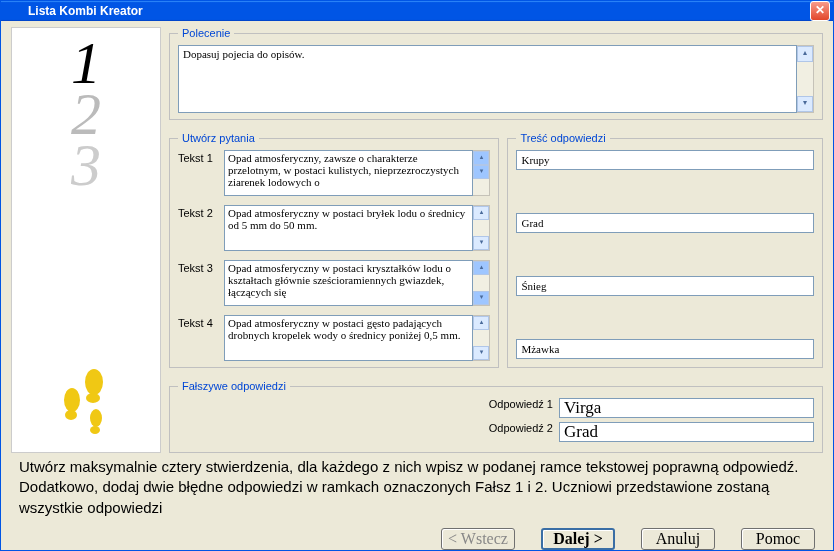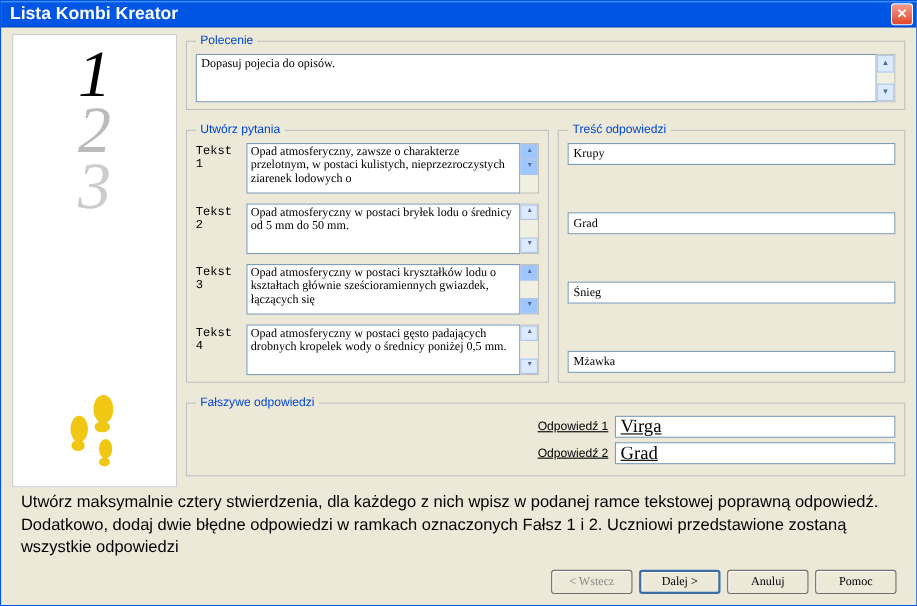--- a/index.html
+++ b/index.html
@@ -1,55 +1,55 @@
 <!DOCTYPE html>
 <html><head>
 <meta charset="utf-8">
 <style>
 * { box-sizing: border-box; margin: 0; padding: 0; }
 body { font-family: Tahoma, sans-serif; font-size: 11px; background: #ece9d8; width: 834px; height: 551px; overflow: hidden; }
 .window { width: 834px; height: 551px; border: 1px solid #0055e5; background: #ece9d8; display: flex; flex-direction: column; }
 .titlebar { height: 24px; background: linear-gradient(to bottom, #3a95ff 0%, #0055e5 8%, #0055e5 92%, #003fc0 100%); display: flex; align-items: center; justify-content: space-between; padding: 0 3px 0 8px; }
-.titlebar-text { color: #fff; font-weight: bold; font-size: 16px; }
+.titlebar-text { color: #fff; font-weight: bold; font-size: 12px; margin-left: 19px; }
 .close-btn { width: 20px; height: 20px; background: linear-gradient(to bottom, #f89b8a, #e2462a); border: 1px solid #fff; border-radius: 3px; color: #fff; font-weight: bold; text-align: center; line-height: 16px; font-size: 12px; cursor: pointer; }
 .content { flex: 1; padding: 6px 10px 10px 10px; display: flex; flex-direction: column; }
 .main-area { flex: 1; display: flex; gap: 8px; }
 .left-panel { width: 150px; background: #fff; border: 1px solid #ccc; display: flex; flex-direction: column; align-items: center; padding-top: 10px; }
 .num { font-size: 60px; font-family: Georgia, serif; font-style: italic; line-height: 0.85; }
 .n1 { color: #000; }
 .n2 { color: #bbb; }
 .n3 { color: #ccc; }
 .foot { width: 80px; height: 80px; margin-top: auto; margin-bottom: 8px; display: flex; flex-wrap: wrap; align-items: flex-end; justify-content: center; }
 .foot svg { width: 80px; height: 80px; }
 .right-panel { flex: 1; display: flex; flex-direction: column; gap: 12px; }
 fieldset { border: 1px solid #c0c0c0; padding: 6px 8px 6px 8px; margin: 0; }
 legend { color: #0046d5; padding: 0 4px; }
 .polecenie-body { display: flex; }
-.polecenie-text { flex: 1; height: 44px; border: 1px solid #7f9db9; background: #fff; padding: 2px 4px; font-family: Tahoma; font-size: 11px; resize: none; }
+.polecenie-text { flex: 1; height: 68px; border: 1px solid #7f9db9; background: #fff; padding: 2px 4px; font-family: Tahoma; font-size: 11px; resize: none; }
 .scroll-stub { width: 17px; background: #f1efe2; border: 1px solid #c5c2b8; border-left: none; display: flex; flex-direction: column; justify-content: space-between; }
 .sbtn { height: 16px; background: #dbeaff; border: 1px solid #b0c6e8; font-size: 8px; text-align: center; line-height: 12px; color: #4a6a9a; }
 .two-col { display: flex; gap: 8px; }
 .col1 { flex: 1.05; }
 .col2 { flex: 1; }
 .row { display: flex; align-items: flex-start; margin-bottom: 9px; }
 .row:last-child { margin-bottom: 0; }
-.rlabel { width: 46px; padding-top: 2px; font-family: Liberation Mono, monospace; }
+.rlabel { width: 46px; padding-top: 2px; }
 .multiline-wrap { flex: 1; display: flex; height: 46px; }
 .multiline { flex:1; border: 1px solid #7f9db9; background: #fff; padding: 1px 3px; font-family: Tahoma; font-size: 11px; resize: none; overflow: hidden; }
 .scroll-mini { width: 17px; background: #f1efe2; border: 1px solid #c5c2b8; border-left: none; display: flex; flex-direction: column; }
 .sbtn-sm { height: 14px; background: #dbeaff; border: 1px solid #b0c6e8; font-size: 7px; text-align: center; line-height: 10px; color: #4a6a9a; }
 .sbtn-sm.hl { background: #9ec6ff; }
 .answer-input { width: 100%; height: 20px; border: 1px solid #7f9db9; background: #fff; padding: 2px 4px; font-family: Tahoma; font-size: 11px; margin-top:0; }
-.false-row { display: flex; align-items: center; gap: 6px; margin-bottom: 4px; text-decoration: underline; }
+.false-row { display: flex; gap: 6px; margin-bottom: 4px; }
 .false-label { width: 375px; text-align: right; }
 .false-input { flex: 1; height: 20px; border: 1px solid #7f9db9; background: #fff; padding: 2px 4px; font-family: Tahoma; font-size: 17px; }
 .instructions { padding: 4px 8px 0 8px; font-size: 15px; line-height: 1.35; }
 .button-bar { display: flex; justify-content: flex-end; gap: 6px; padding: 10px 8px 0 0; }
-.btn { min-width: 74px; height: 22px; background: #ece9d8; border: 1px solid #707070; border-radius: 3px; font-family: Tahoma; font-size: 11px; cursor: pointer; box-shadow: inset 1px 1px 0 #fff; }
-.btn.def { border: 2px solid #3a6ea5; }
+.btn { min-width: 74px; height: 22px; background: #ece9d8; border: 1px solid #707070; border-radius: 3px; font-family: Tahoma; font-size: 16px; cursor: pointer; box-shadow: inset 1px 1px 0 #fff; margin-left: 20px; }
+.btn.def { border: 2px solid #3a6ea5; font-weight: bold; }
 .btn.dis { color: #888; }
 </style>
 </head>
 <body>
 
 <div class="window">
   <div class="titlebar">
     <span class="titlebar-text">Lista Kombi Kreator</span>
     <div class="close-btn">✕</div>
   </div>

